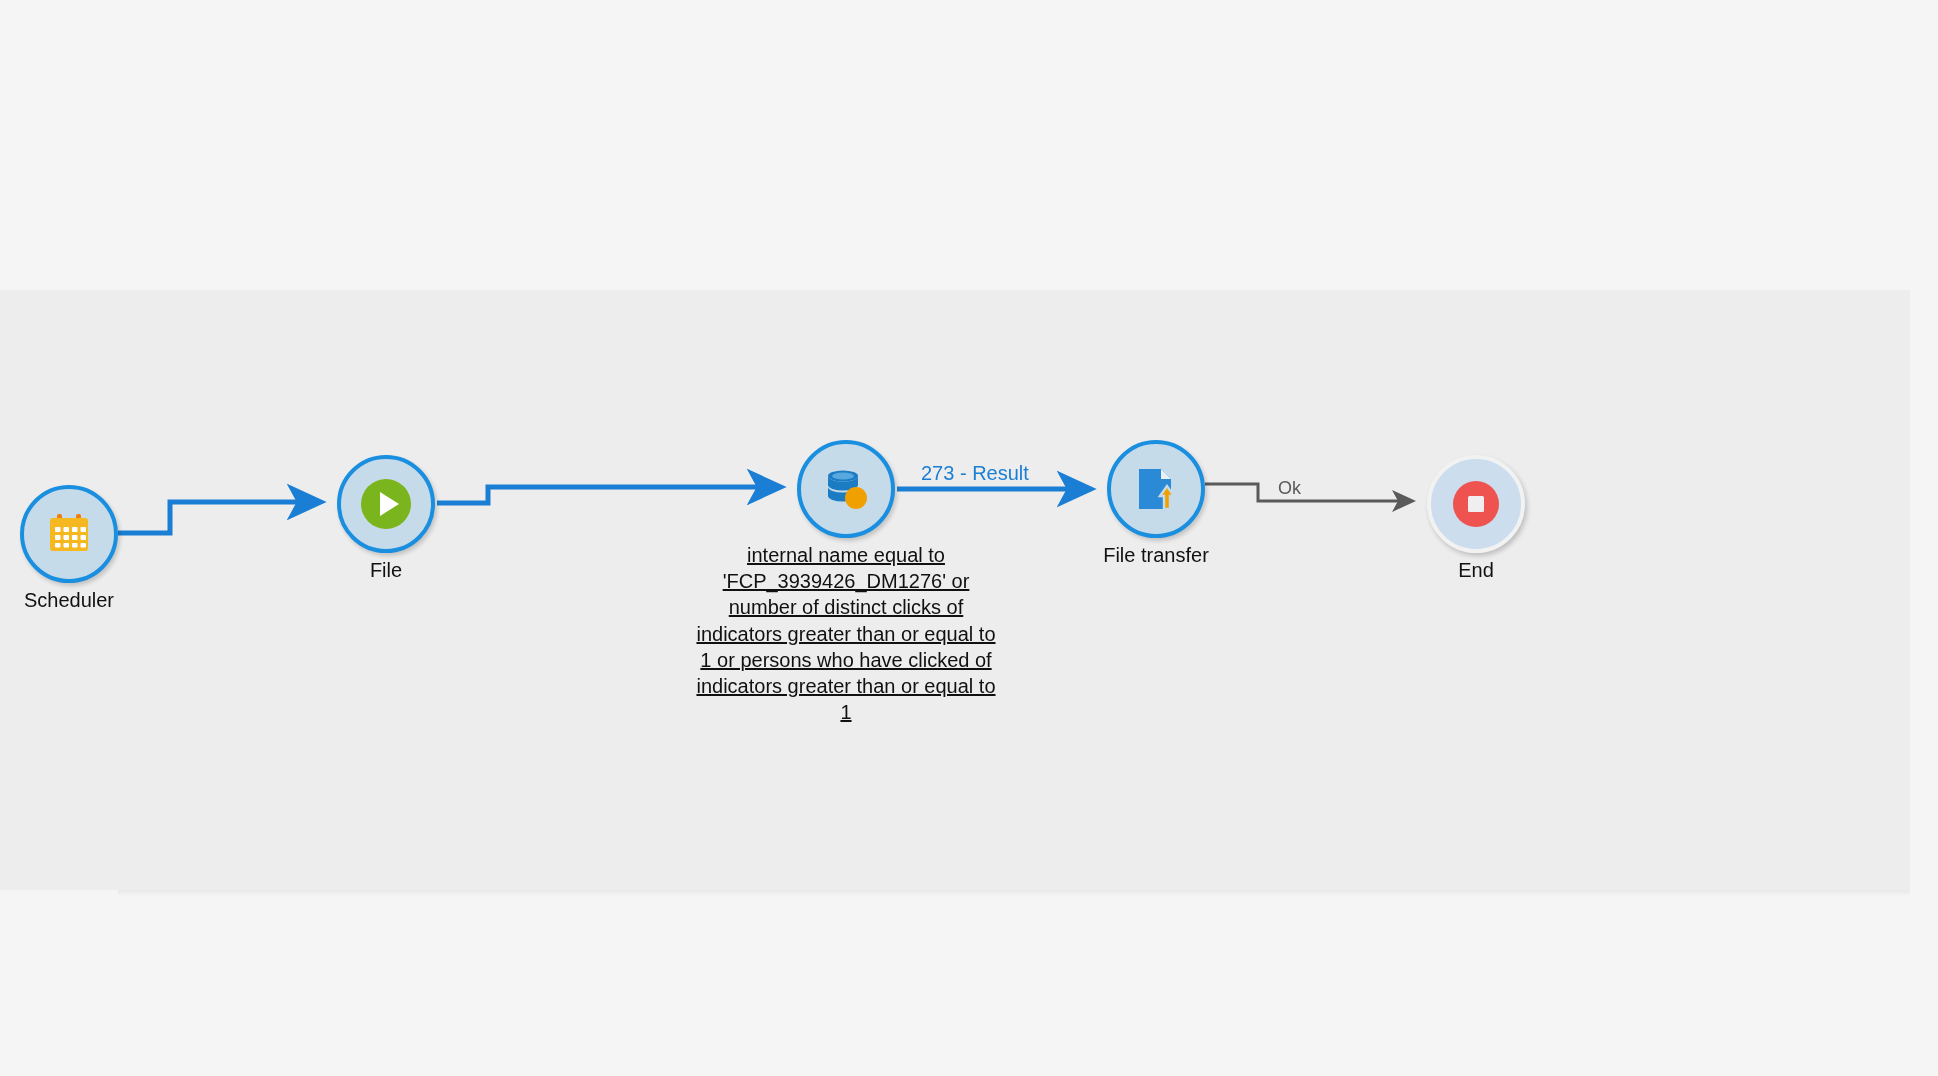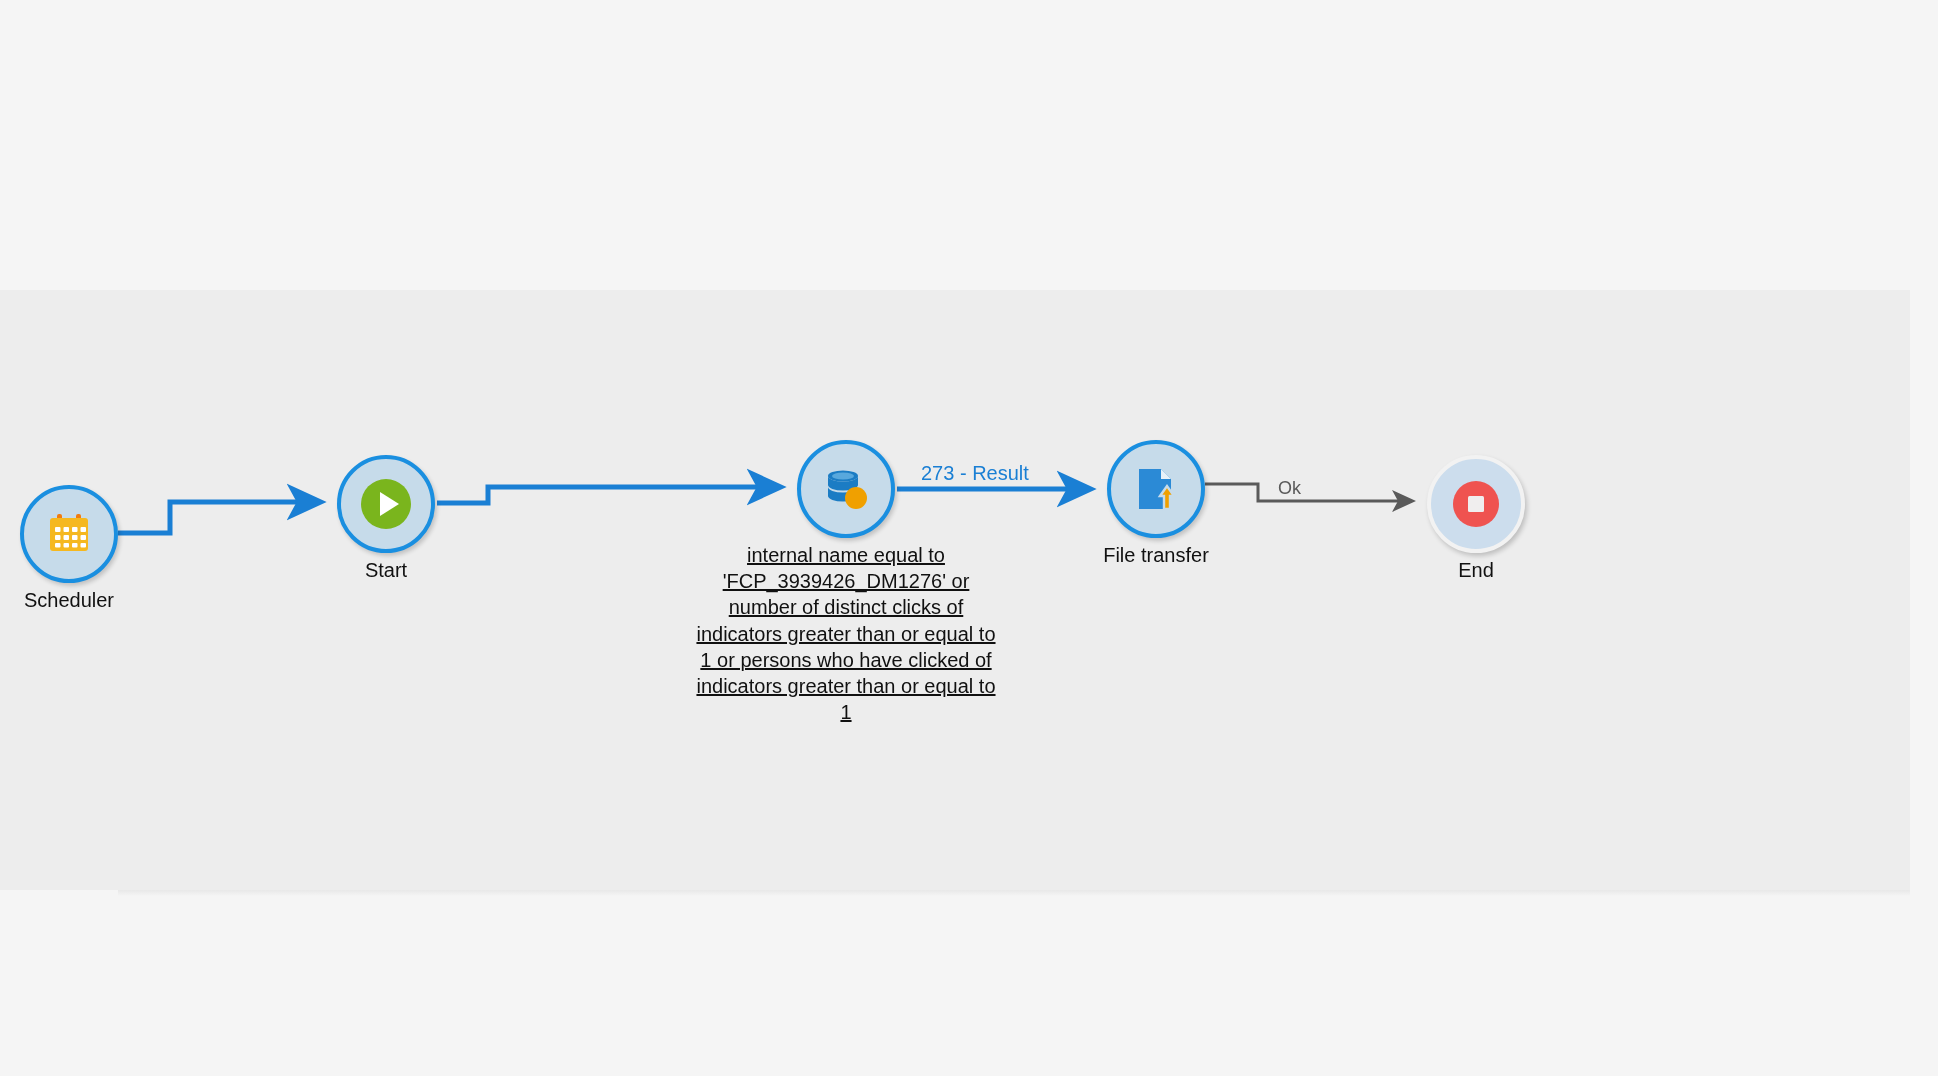--- a/index.html
+++ b/index.html
@@ -161,21 +161,21 @@
     <div class="node-label">Scheduler</div>
   </div>
 
   <div class="node" style="left:337px; top:455px;">
     <div class="node-circle">
       <svg class="icon-svg" width="56" height="56" viewBox="0 0 56 56">
         <circle cx="28" cy="28" r="25" fill="#7ab51d"></circle>
         <path d="M 22 16 L 41 28 L 22 40 Z" fill="#ffffff"></path>
       </svg>
     </div>
-    <div class="node-label">Start</div>
+    <div class="node-label">File</div>
   </div>
 
   <div class="node" style="left:797px; top:440px;">
     <div class="node-circle">
       <svg class="icon-svg" width="50" height="50" viewBox="0 0 50 50">
         <g fill="#1b7cc4">
           <ellipse cx="22" cy="12" rx="15" ry="5.5"></ellipse>
           <path d="M 7 12 L 7 21 A 15 5.5 0 0 0 37 21 L 37 12 A 15 5.5 0 0 1 7 12 Z"></path>
           <path d="M 7 23 L 7 32 A 15 5.5 0 0 0 37 32 L 37 23 A 15 5.5 0 0 1 7 23 Z"></path>
         </g>

